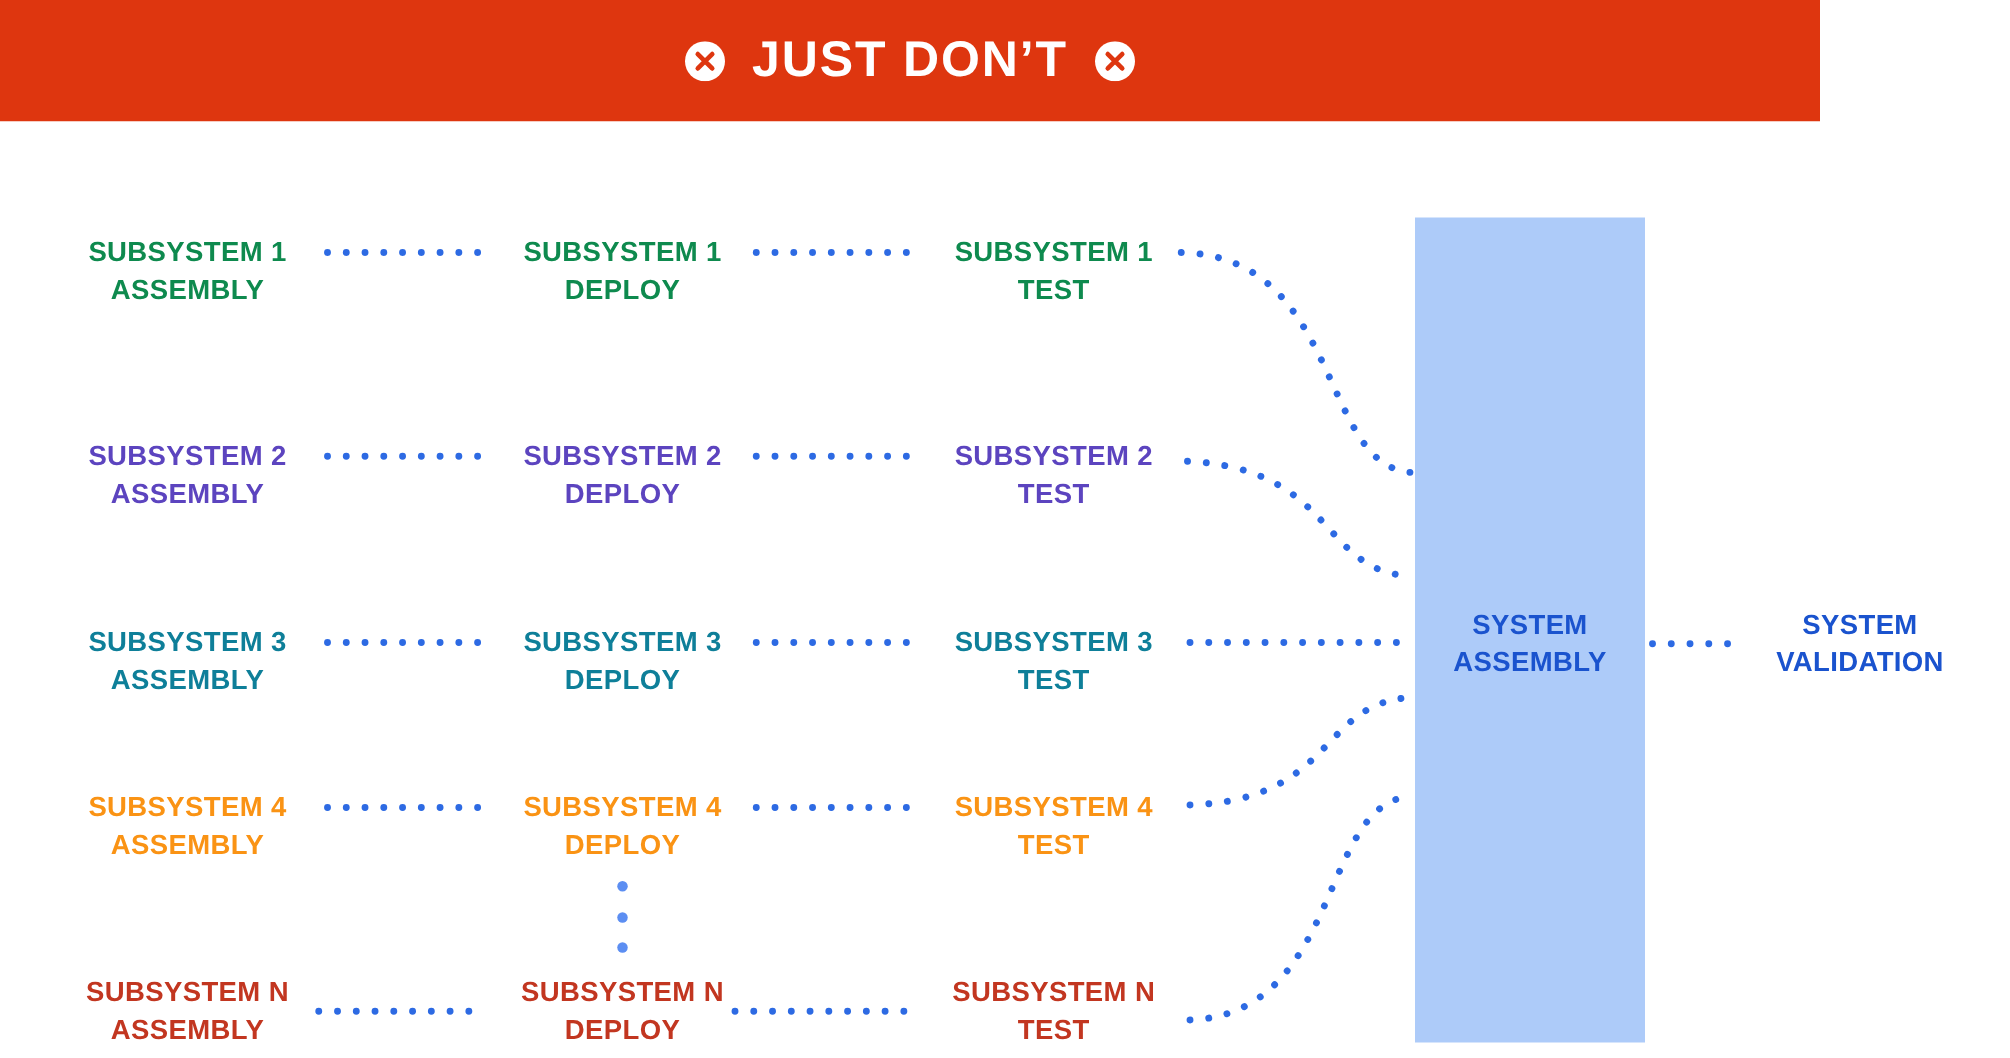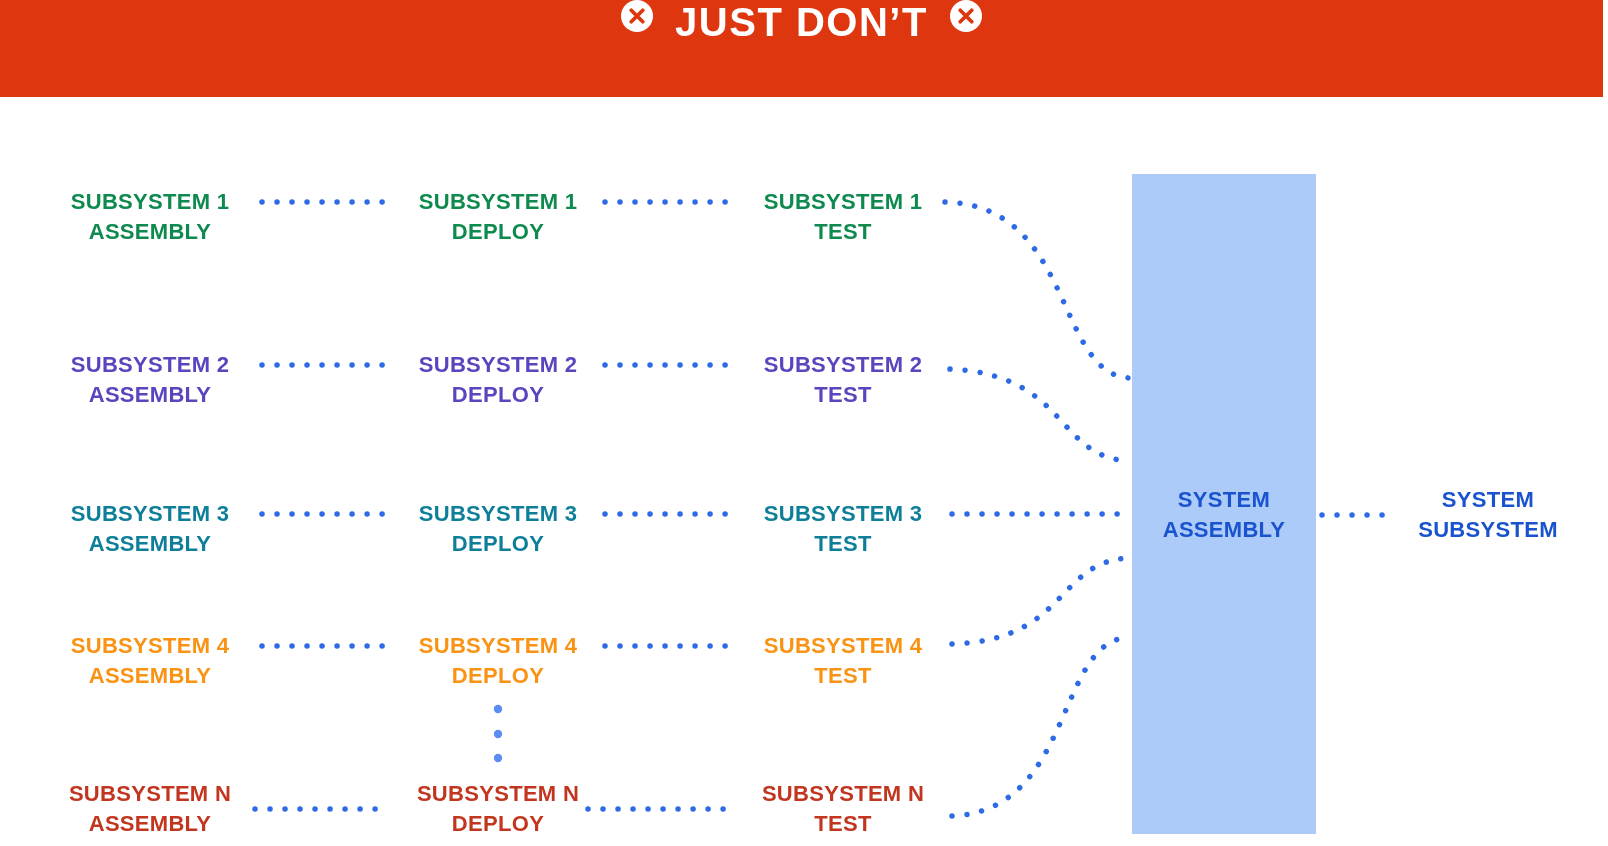--- a/index.html
+++ b/index.html
@@ -11,24 +11,24 @@
   .canvas {
     position: relative;
     width: 1608px;
     height: 846px;
     background: #ffffff;
     overflow: hidden;
   }
   .banner {
     position: absolute;
     left: 0; top: 0;
-    width: 1603px;
+    width: 1456px;
     height: 97px;
     display: flex;
-    align-items: flex-start;
+    align-items: center;
     justify-content: center;
     gap: 22px;
   }
   .banner-title {
     color: #ffffff;
     font-size: 40px;
     font-weight: 700;
     letter-spacing: 1.5px;
     white-space: nowrap;
   }
@@ -193,17 +193,17 @@
       <span>TEST</span>
     </div>
 
     <div class="label" style="left: 1224px; top: 418px; color: rgb(26, 83, 206);">
       <span>SYSTEM</span>
       <span>ASSEMBLY</span>
     </div>
 
     <div class="label" style="left: 1488px; top: 418px; color: rgb(26, 83, 206);">
       <span>SYSTEM</span>
-      <span>SUBSYSTEM</span>
+      <span>VALIDATION</span>
     </div>
 
   </div>
 </div>
 
 </body></html>

